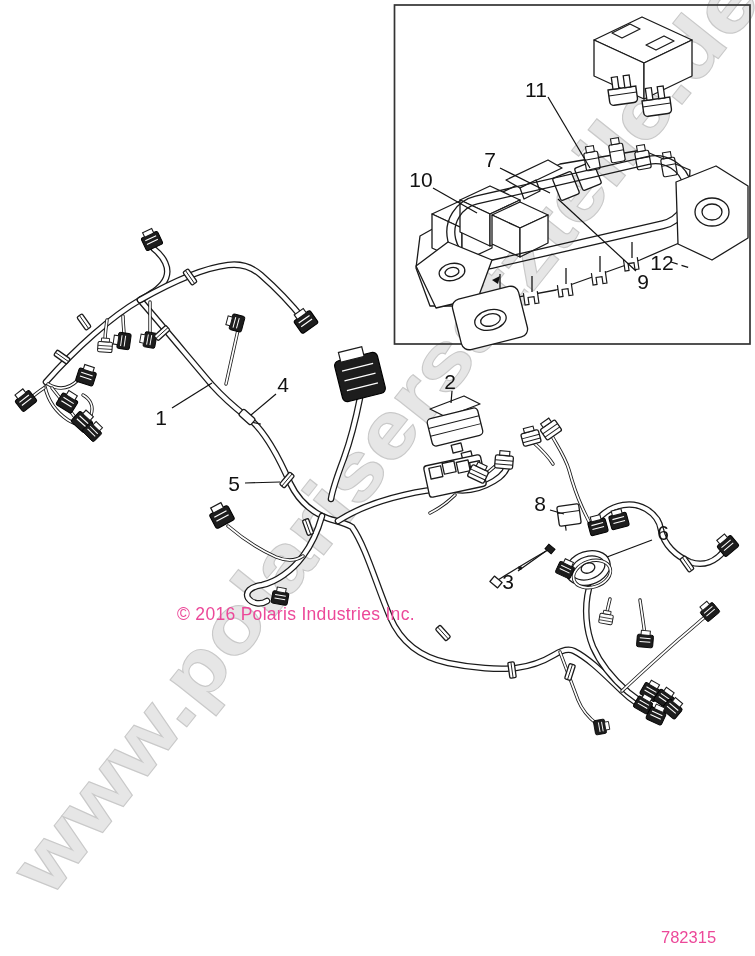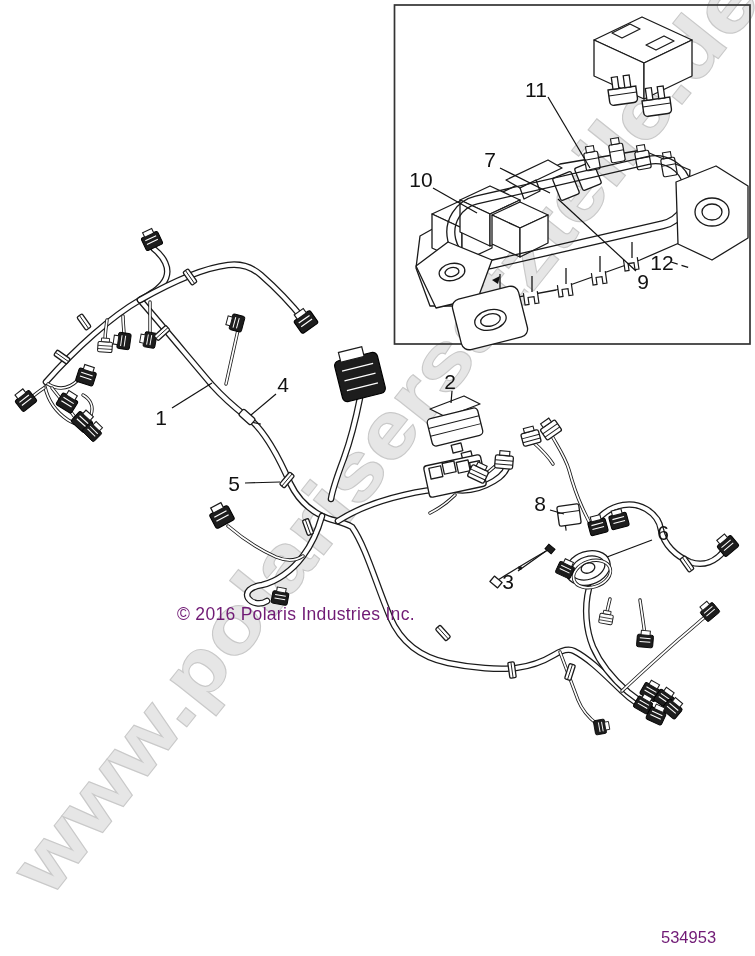--- a/index.html
+++ b/index.html
@@ -11,21 +11,21 @@
   .tube-core{fill:none;stroke:#fff;stroke-width:4.1;stroke-linecap:round}
   .thin{fill:none;stroke:#1a1a1a;stroke-width:3.4;stroke-linecap:round}
   .thin-core{fill:none;stroke:#fff;stroke-width:1.7;stroke-linecap:round}
   .wire{fill:none;stroke:#1a1a1a;stroke-width:1.3}
   .iso{fill:#fff;stroke:#1a1a1a;stroke-width:1.3;stroke-linejoin:round}
   .iso-n{fill:none;stroke:#1a1a1a;stroke-width:1.3;stroke-linejoin:round}
   .ldr{stroke:#111;stroke-width:1.2}
   .callout{font-family:"Liberation Sans",sans-serif;font-size:21px;fill:#111;text-anchor:middle}
   .wm{font-family:"Liberation Sans",sans-serif;font-weight:bold;font-size:78px;
       fill:#e6e6e6;stroke:#c9c9c9;stroke-width:2.2px;paint-order:stroke;letter-spacing:1px}
-  .txt{position:absolute;color:#701a75;white-space:nowrap}
+  .txt{position:absolute;color:#ec4899;white-space:nowrap}
   .copyright{left:177px;top:604px;font-size:17.5px;letter-spacing:.3px}
   .partno{left:661px;top:928px;font-size:16.5px}
 </style>
 </head>
 <body>
 
 <div class="stage">
 <svg width="755" height="956" viewBox="0 0 755 956">
 
   <defs>
@@ -327,14 +327,14 @@
     <text class="callout" x="490" y="167">7</text>
     <text class="callout" x="540" y="511">8</text>
     <text class="callout" x="643" y="289">9</text>
     <text class="callout" x="421" y="187">10</text>
     <text class="callout" x="536" y="97">11</text>
     <text class="callout" x="662" y="270">12</text>
   </g>
 </svg>
 
 <div class="txt copyright">© 2016 Polaris Industries Inc.</div>
-<div class="txt partno">534953</div>
+<div class="txt partno">782315</div>
 </div>
 
 </body></html>

